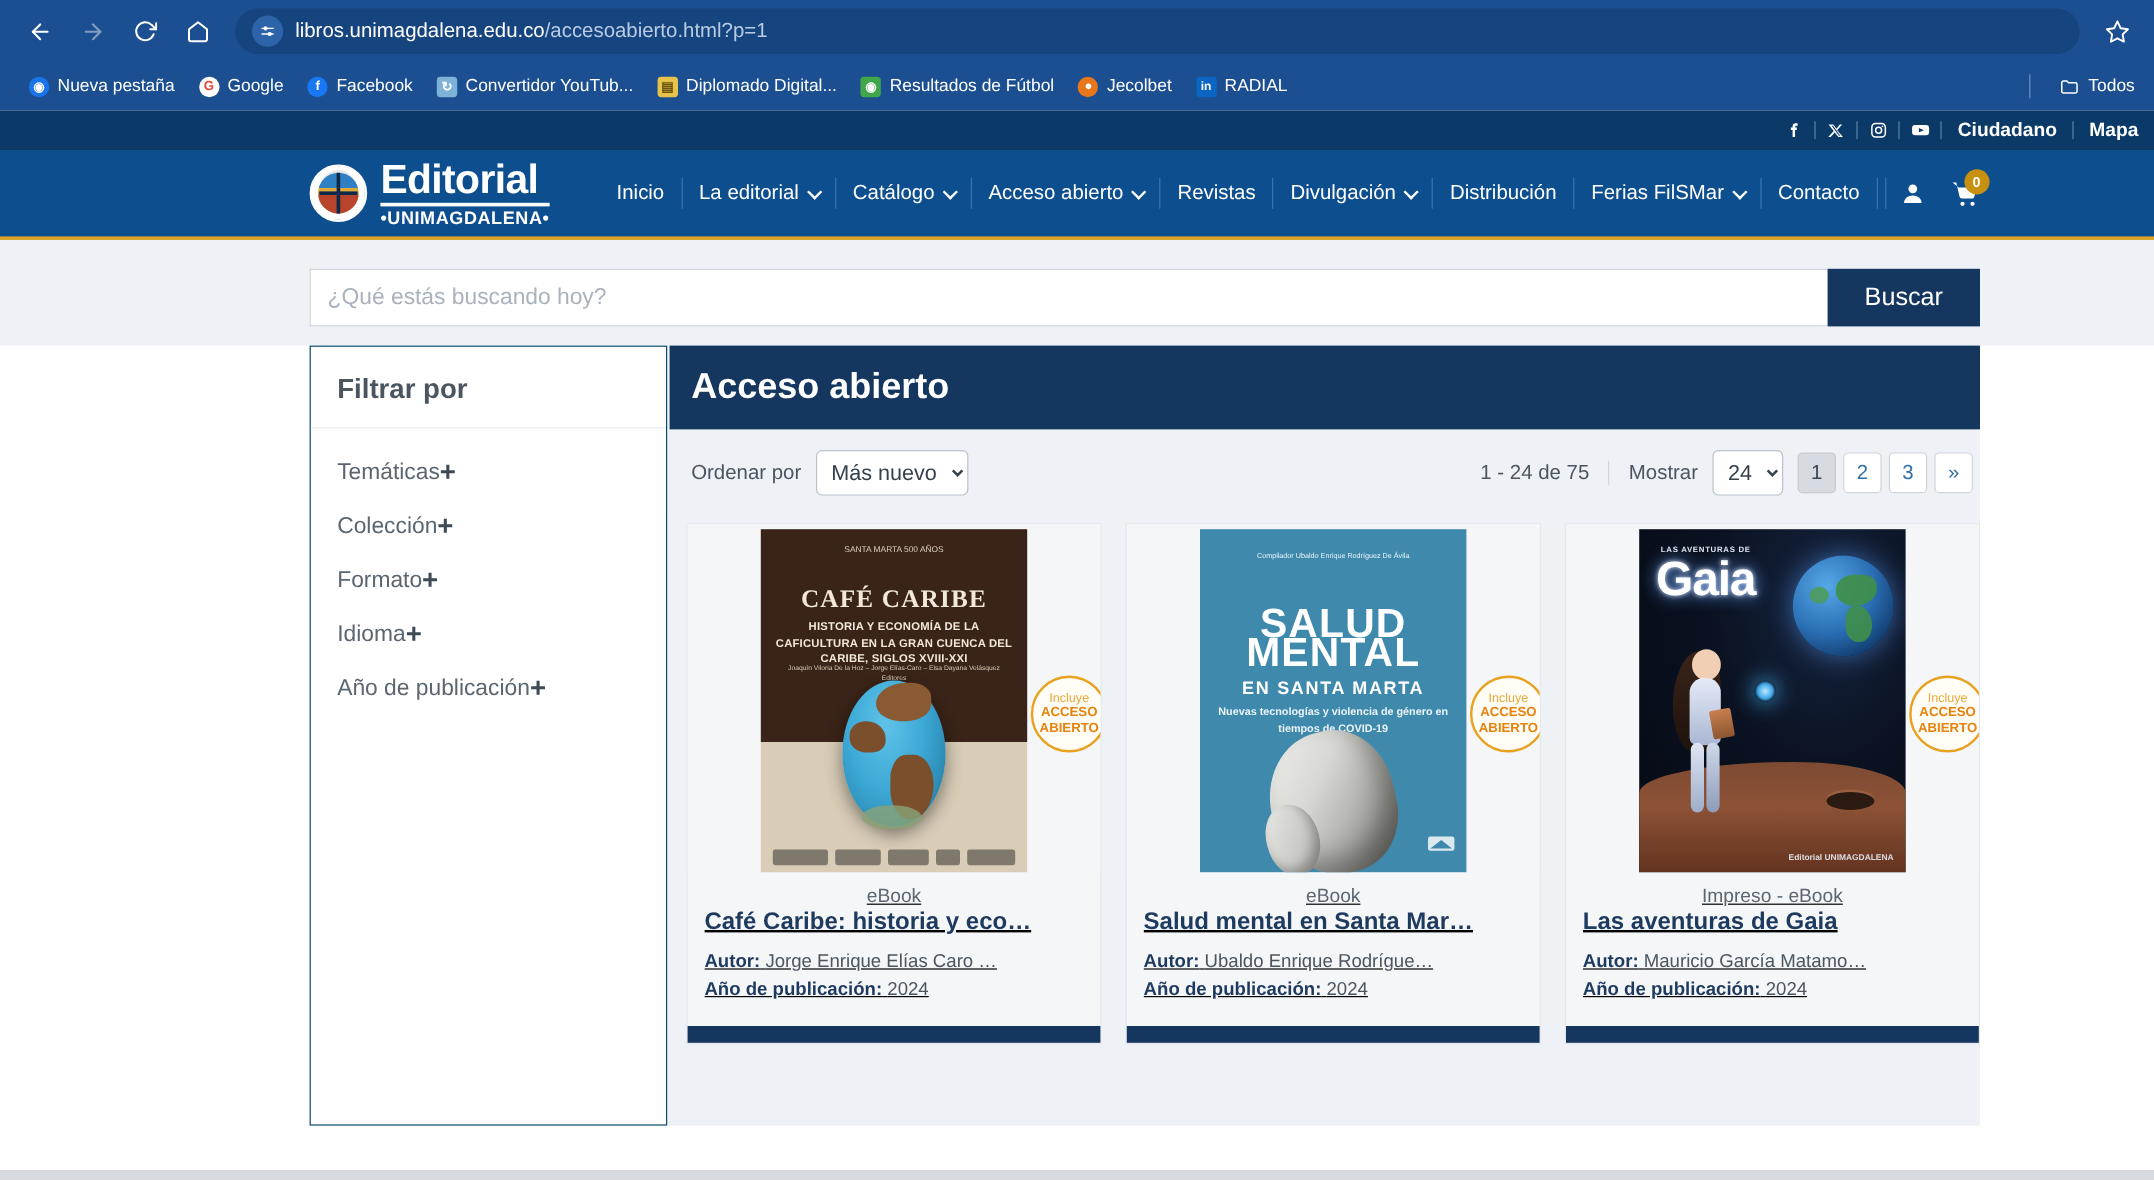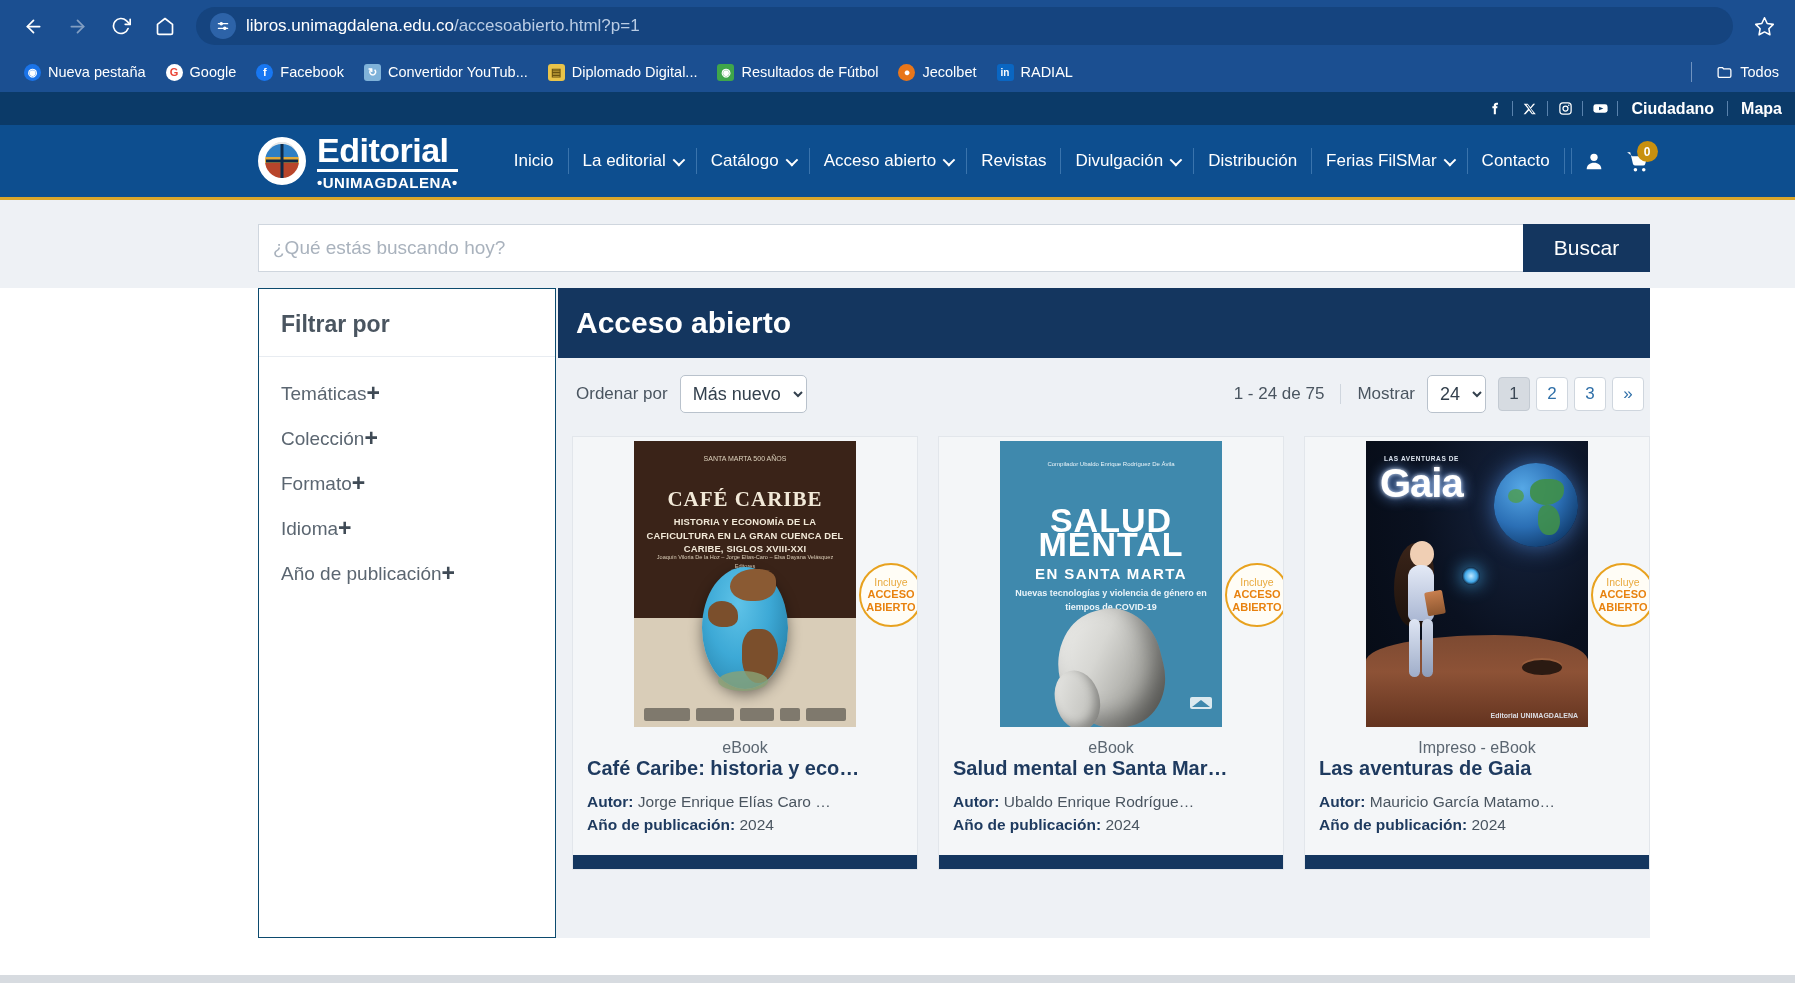--- a/index.html
+++ b/index.html
@@ -103,21 +103,21 @@
      font-family:"Liberation Sans",sans-serif; font-size:18px; color:#33404d;
      border:1px solid #b9c2cc; background:#fff; border-radius:5px; padding:7px 8px; outline:none; cursor:pointer;}
   .toolbar-right { margin-left:auto; display:flex; align-items:center; gap:0; }
   .count { font-size:17px; color:#4a5560; padding-right:16px; border-right:1px solid #cfd6de; }
   .showlabel { font-size:17px; color:#4a5560; padding:0 12px 0 16px;}
   .pager { display:flex; align-items:center; gap:6px; margin-left:12px;}
   .pg { width:32px; height:34px; border:1px solid #cfd6de; background:#fff; color:#2f6fa8;
      display:flex; align-items:center; justify-content:center; font-size:17px; border-radius:4px; cursor:pointer;}
   .pg.active { background:#d6dbe1; color:#3c4855; border-color:#c3cad2;}
 
-  .grid { display:flex; gap:20px; padding:6px 0 0 14px; }
+  .grid { display:flex; gap:20px; padding:6px 0 0 14px;text-decoration:underline; }
   .card { width:346px; background:#f4f6f8; border:1px solid #e2e6eb; position:relative; }
   .cover { height:290px; display:flex; align-items:center; justify-content:center;
      background:#f4f6f8; position:relative; overflow:hidden; padding-top:4px;}
   .coverimg { width:222px; height:286px; position:relative; overflow:hidden; }
 
   .badge { position:absolute; width:64px; height:64px; border-radius:50%;
      background:#fffdf6; border:2px solid #e8a21f; right:-6px; top:126px;
      display:flex; flex-direction:column; align-items:center; justify-content:center; line-height:1.15; z-index:5;}
   .badge .b1 { font-size:10.5px; color:#e9a93d; }
   .badge .b2 { font-size:11px; color:#e8820f; font-weight:bold; }

